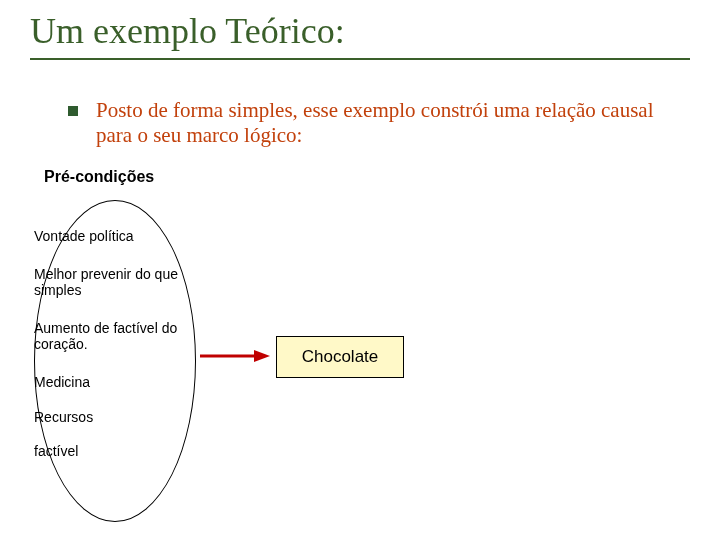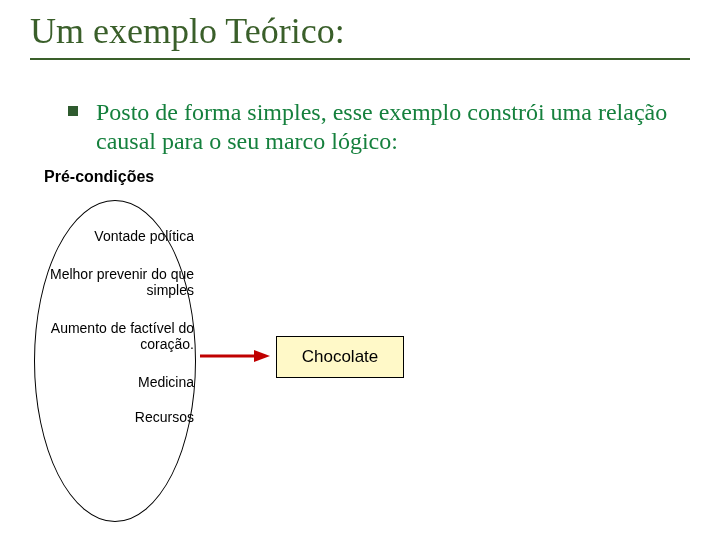--- a/index.html
+++ b/index.html
@@ -42,23 +42,23 @@
     align-items: flex-start;
   }
   .bullet-square {
     width: 10px;
     height: 10px;
     background: #2f5b2f;
     margin-top: 8px;
     flex: 0 0 auto;
   }
   .bullet-text {
-    font-size: 24px;
+    font-size: 21px;
     line-height: 1.2;
-    color: #15803d;
+    color: #c2410c;
     margin-left: 18px;
   }
   .pre-cond {
     position: absolute;
     left: 44px;
     top: 168px;
     font-family: Arial, Helvetica, sans-serif;
     font-size: 16px;
     font-weight: bold;
   }
@@ -72,21 +72,21 @@
     border-radius: 50% / 50%;
   }
   .items {
     position: absolute;
     left: 34px;
     top: 210px;
     width: 160px;
     font-family: Arial, Helvetica, sans-serif;
     font-size: 14px;
     color: #000;
-    text-align: right;
+    text-align: left;
   }
   .items div {
     margin: 0;
     line-height: 1.15;
   }
   .gap-sm { height: 18px; }
   .gap-md { height: 22px; }
   .choco-box {
     position: absolute;
     left: 276px;
@@ -133,20 +133,21 @@
     <div>Vontade política</div>
     <div class="gap-md"></div>
     <div>Melhor prevenir do que simples</div>
     <div class="gap-md"></div>
     <div>Aumento de factível do coração.</div>
     <div class="gap-md"></div>
     <div>Medicina</div>
     <div class="gap-sm"></div>
     <div>Recursos</div>
     <div class="gap-sm"></div>
+    <div>factível</div>
   </div>
 
   <svg class="arrow" viewBox="0 0 70 16">
     <line x1="0" y1="8" x2="54" y2="8" stroke="#c00000" stroke-width="3"></line>
     <polygon points="54,2 70,8 54,14" fill="#c00000"></polygon>
   </svg>
 
   <div class="choco-box">
     <span>Chocolate</span>
   </div>

